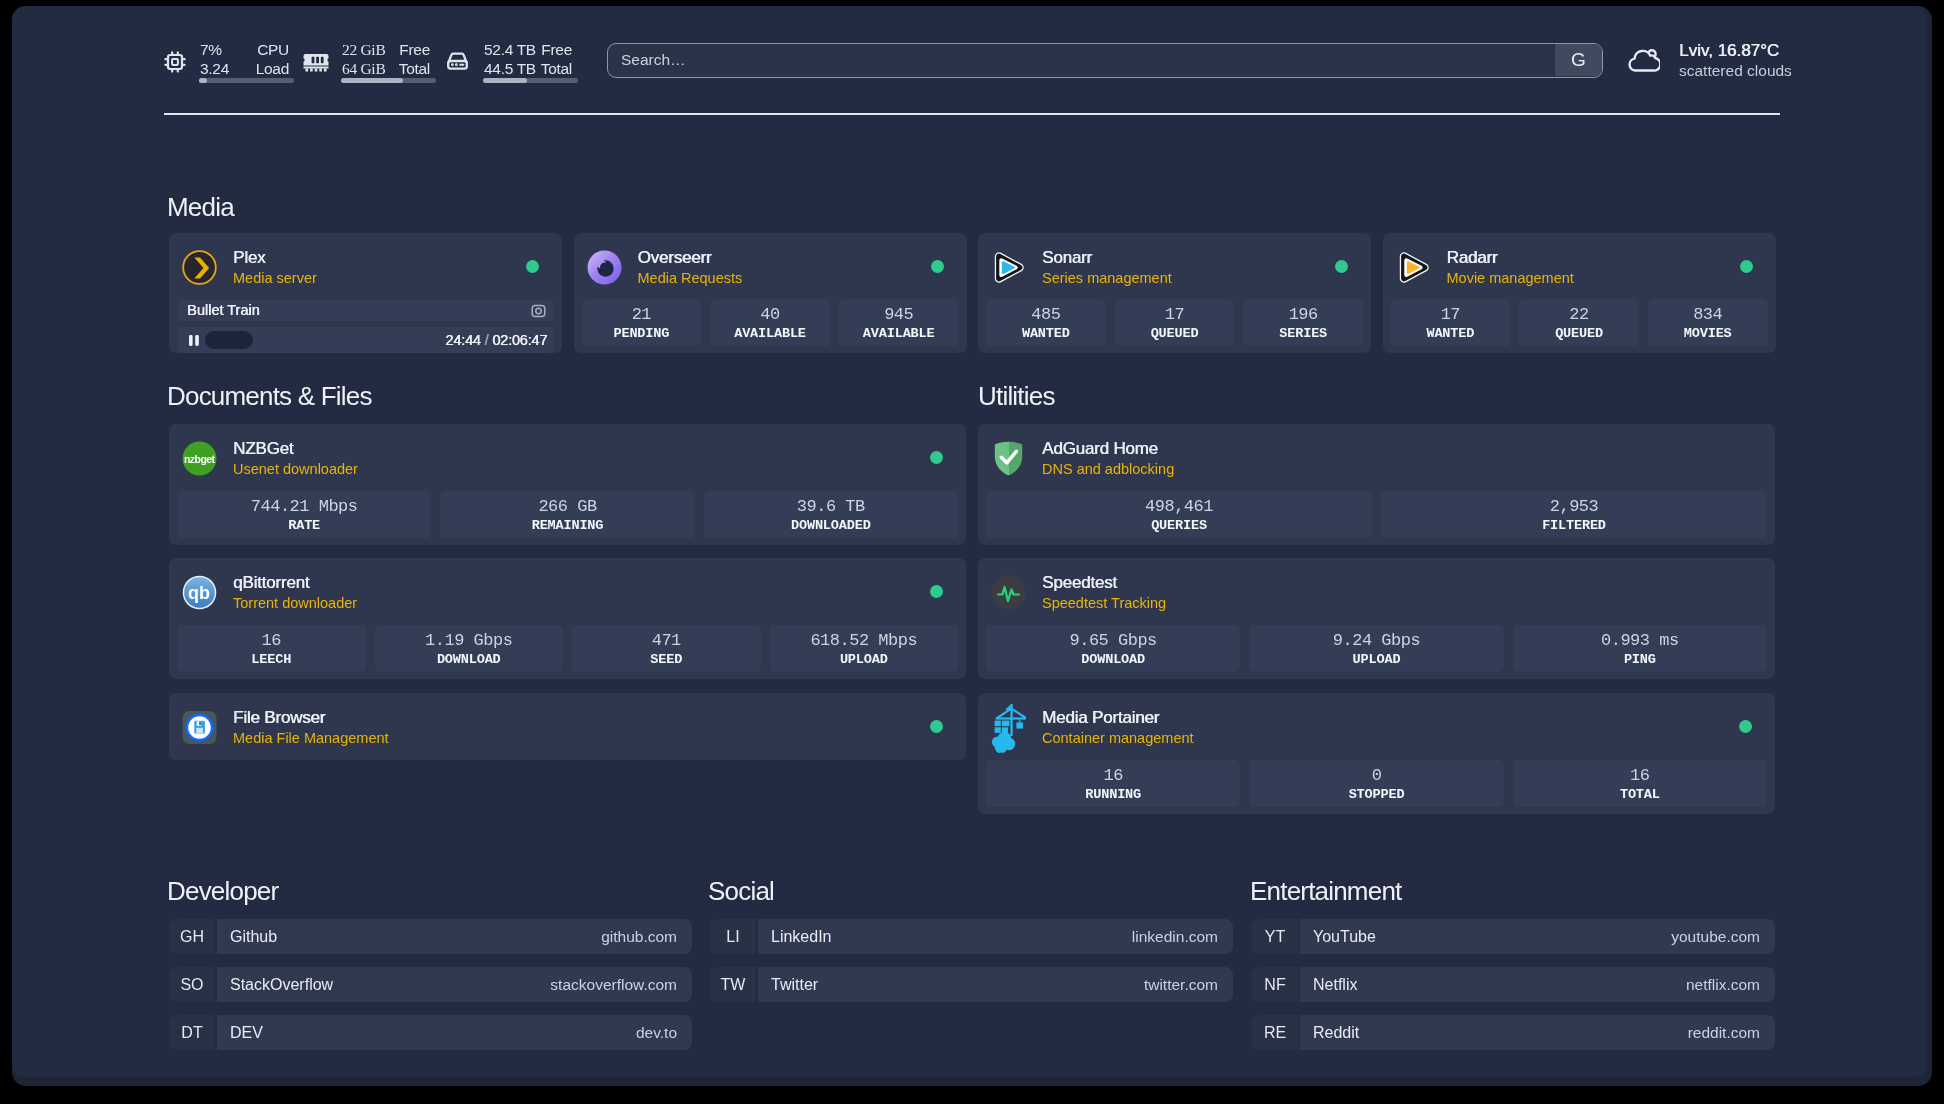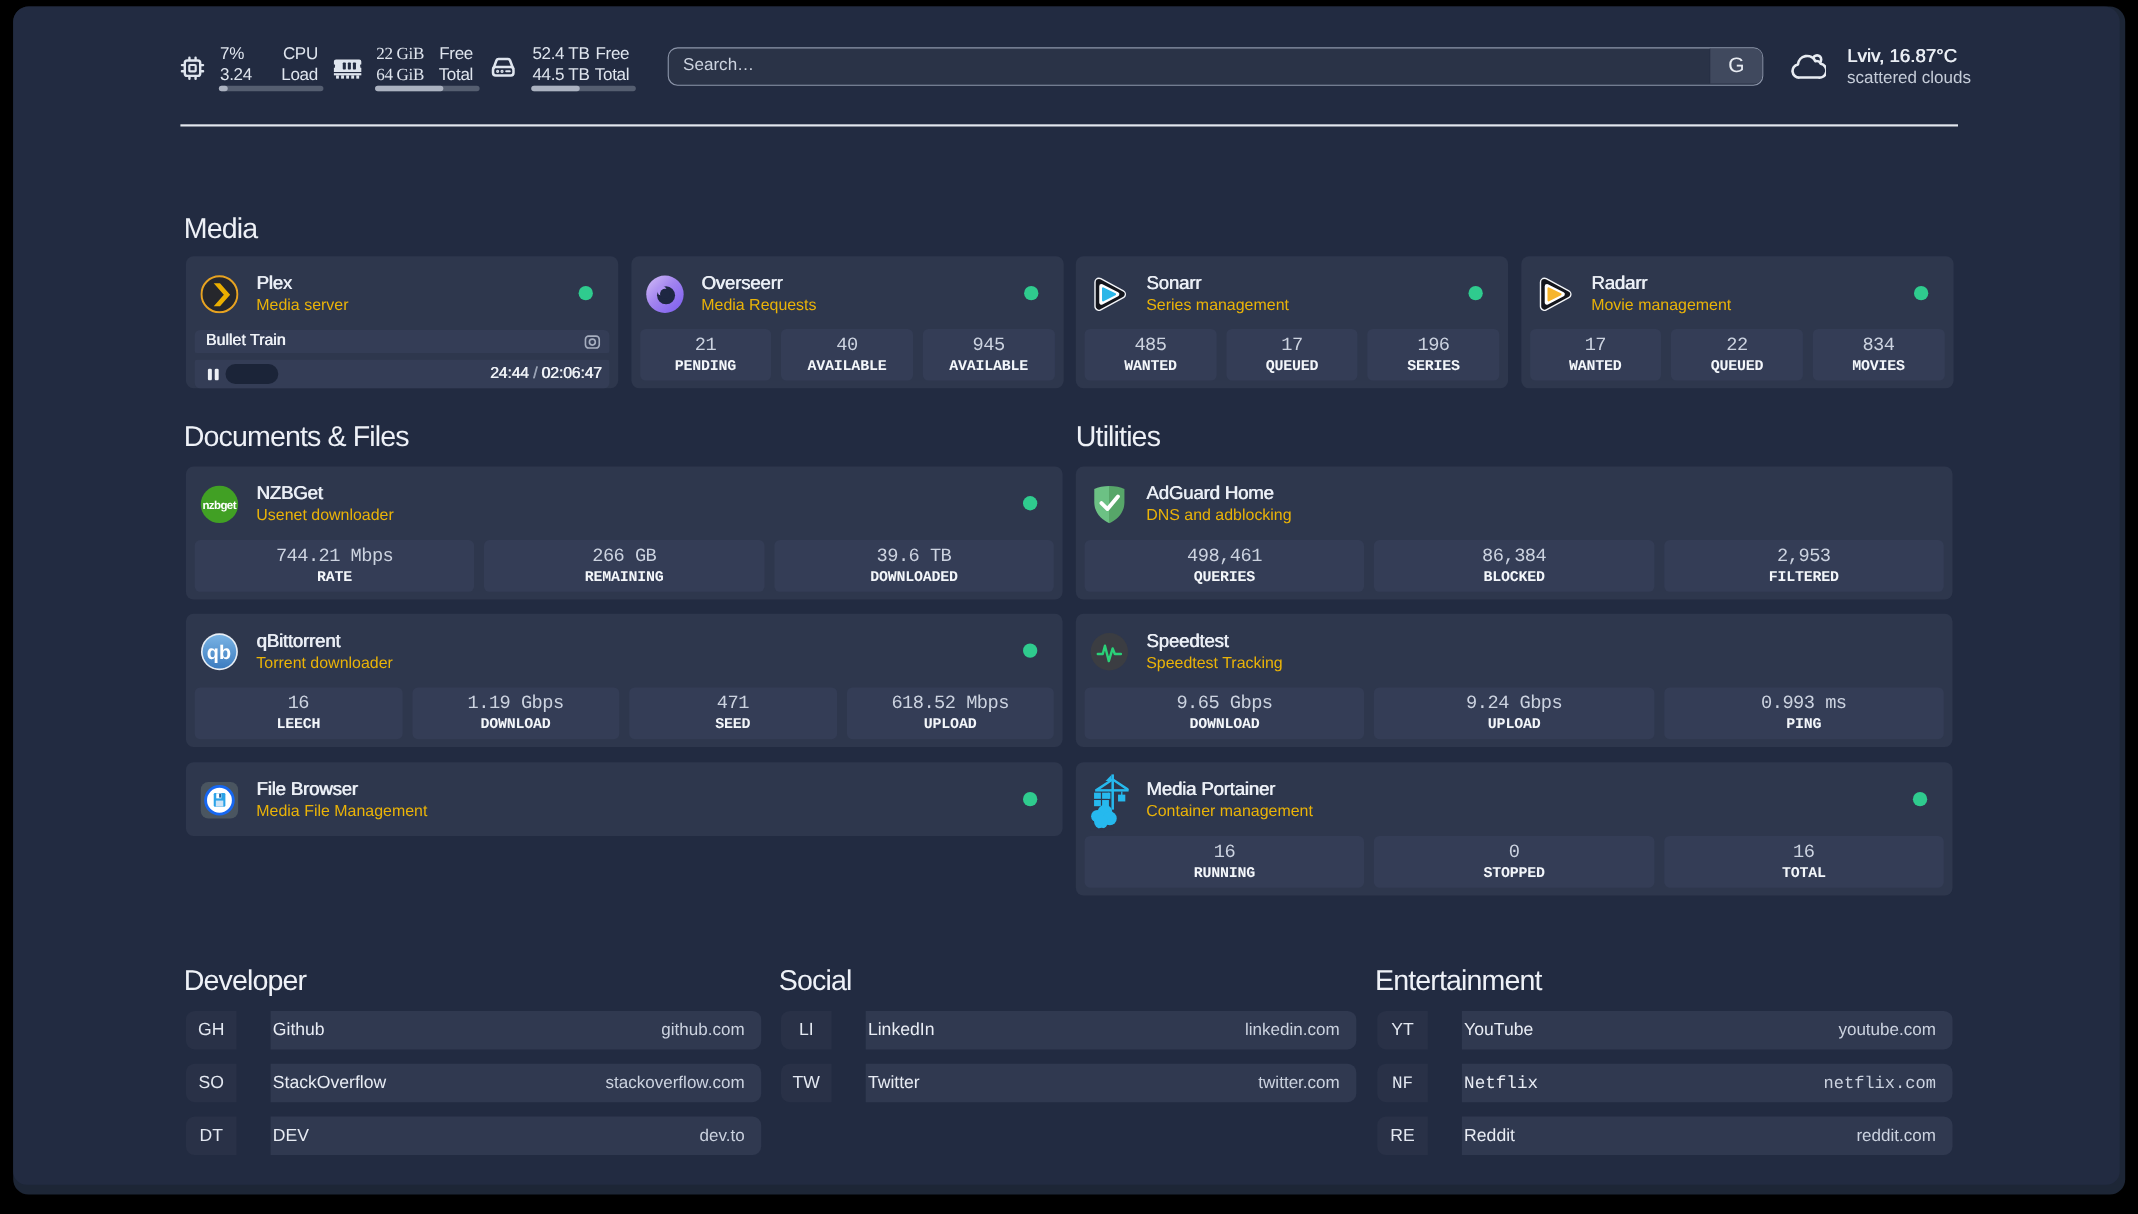--- a/index.html
+++ b/index.html
@@ -15,21 +15,21 @@
   .svc-icon { position:absolute; left:13px; top:17px; width:35px; height:35px; }
   .svc-title { position:absolute; left:64px; top:15px; font-size:17px; font-weight:500; letter-spacing:-0.2px; text-shadow:0.6px 0 0 currentColor; color:#eaeef5; line-height:20px; white-space:nowrap;}
   .svc-sub { position:absolute; left:64px; top:36px; font-size:14.5px; color:#eab308; line-height:18px; white-space:nowrap;}
   .dot { position:absolute; width:13px; height:13px; border-radius:50%; background:#2fcb8e; top:27px; right:23px; }
   .stats { position:absolute; left:8px; right:8px; bottom:7px; height:47px; display:flex; gap:9px; }
   .stat { flex:1; background:#343d56; border-radius:5px; display:flex; flex-direction:column; align-items:center; justify-content:center;font-family:Liberation Mono, monospace; }
   .stat .v { font-size:17px; letter-spacing:-0.5px; color:#ccd3e0; line-height:21px; }
   .stat .l { font-size:13.6px; font-weight:700; color:#f3f6fa; line-height:17px; letter-spacing:-0.2px; }
   .bm { position:absolute; height:35px; display:flex; font-size:16px; }
   .bm .ab { width:46px; background:#293147; border-radius:8px 0 0 8px; display:flex; align-items:center; justify-content:center; color:#e3e8f1; flex:none; margin-right:2px; }
-  .bm .bar { flex:1; background:#303950; border-radius:0 8px 8px 0; display:flex; align-items:center; padding:0 15px 0 2px; min-width:0;margin-left:29px; }
+  .bm .bar { flex:1; background:#303950; border-radius:0 8px 8px 0; display:flex; align-items:center; padding:0 15px 0 13px; min-width:0; }
   .bm .nm { color:#e8ecf4; flex:1; }
   .bm .url { color:#cbd2df; font-size:15.5px; }
   .tw-num { position:absolute; font-size:15.5px; letter-spacing:-0.3px; color:#dfe5ee; line-height:18.5px; white-space:pre; }
   .tw-lab { position:absolute; font-size:15.5px; letter-spacing:-0.3px; color:#dfe5ee; line-height:18.5px; text-align:right; white-space:pre; }
   .bar-track { position:absolute; height:5px; border-radius:2.5px; background:#555e70; }
   .bar-fill { height:5px; border-radius:2.5px; background:#abb2c0; }
 </style>
 </head>
 <body>
 <div id="panel"></div>
@@ -303,24 +303,20 @@
     <path d="M10.3 16.3 L15.8 21.8 L25.3 10.3" fill="none" stroke="#ffffff" stroke-width="3.5" stroke-linecap="round" stroke-linejoin="round"></path>
   </svg>
   <div class="svc-title">AdGuard Home</div>
   <div class="svc-sub">DNS and adblocking</div>
   <div class="stats">
     <div class="stat">
         <div class="v">498,461</div>
         <div class="l">QUERIES</div>
       </div>
     <div class="stat">
-        <div class="v">86,384</div>
-        <div class="l">BLOCKED</div>
-      </div>
-    <div class="stat">
         <div class="v">2,953</div>
         <div class="l">FILTERED</div>
       </div>
   </div>
 </div>
 
 <div class="card" style="left:978px; top:558px; width:797px; height:121px;">
   <svg class="svc-icon" viewBox="0 0 35 35">
     <circle cx="17.5" cy="17.5" r="17" fill="#3b3d42"></circle>
     <polyline points="7,19.5 11.5,19.5 13.5,12 17,26 20.5,14.5 22.5,19.5 28,19.5" fill="none" stroke="#2ad178" stroke-width="2.2" stroke-linecap="round" stroke-linejoin="round"></polyline>
@@ -422,21 +418,21 @@
     </div>
   </div>
 
 <div class="bm" style="left:1252px; top:919px; width:523px;">
     <div class="ab">YT</div>
     <div class="bar">
       <div class="nm">YouTube</div>
       <div class="url">youtube.com</div>
     </div>
   </div>
-<div class="bm" style="left:1252px; top:967px; width:523px;font-family:Liberation Mono, monospace;">
+<div class="bm" style="left:1252px; top:967px; width:523px;">
     <div class="ab">NF</div>
     <div class="bar">
       <div class="nm">Netflix</div>
       <div class="url">netflix.com</div>
     </div>
   </div>
 <div class="bm" style="left:1252px; top:1015px; width:523px;">
     <div class="ab">RE</div>
     <div class="bar">
       <div class="nm">Reddit</div>

